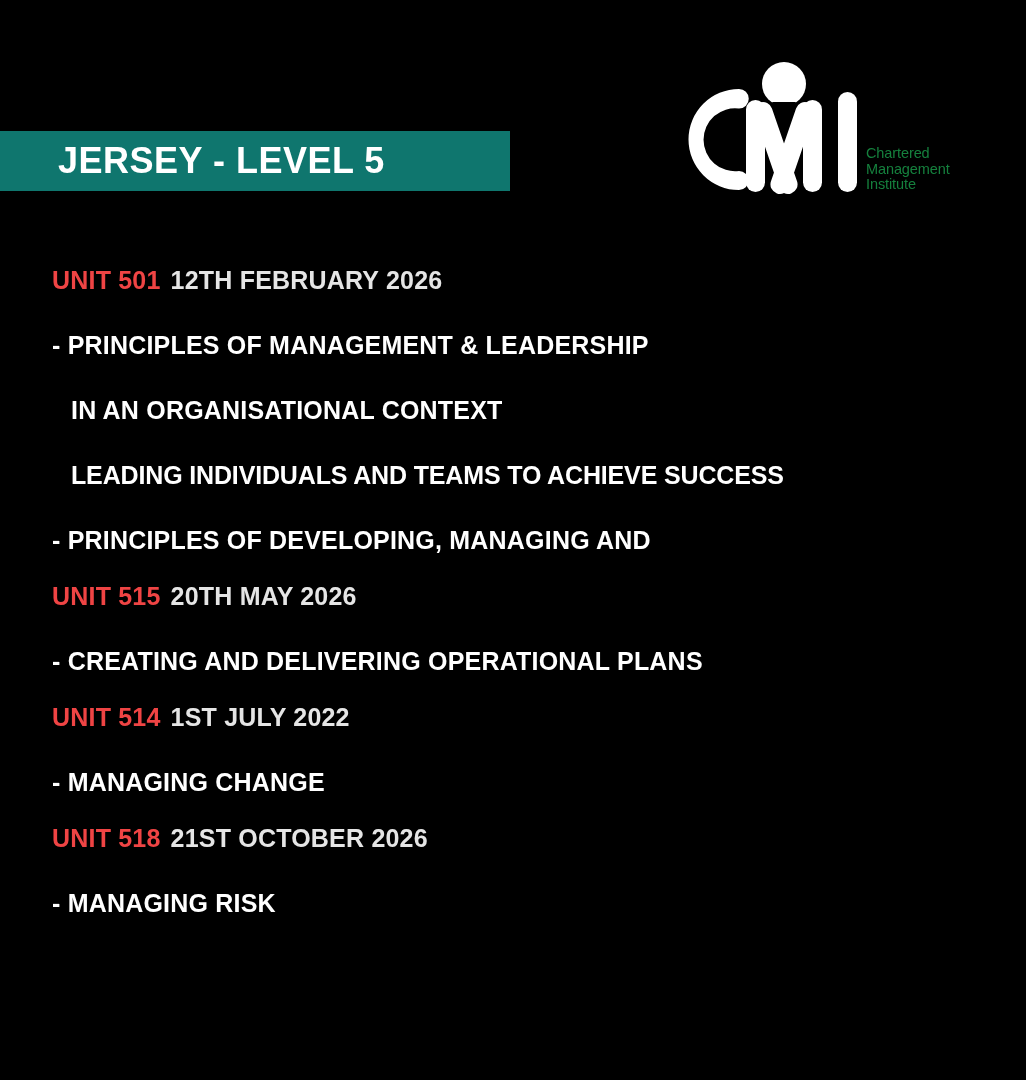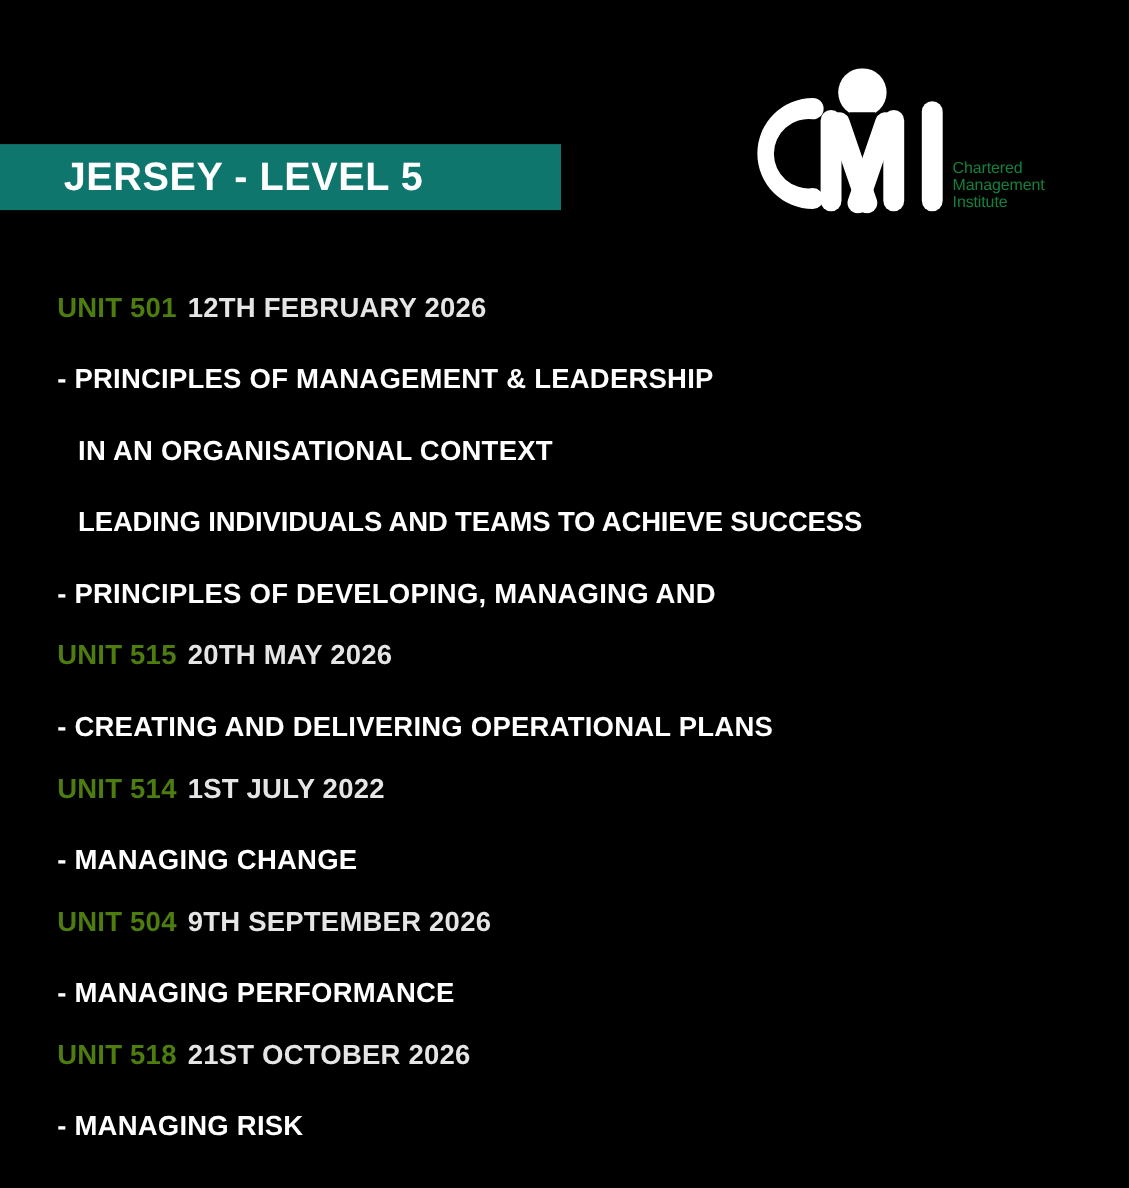--- a/index.html
+++ b/index.html
@@ -83,21 +83,21 @@
     margin-bottom: 0;
   }
   .unit-header {
     font-size: 25px;
     font-weight: bold;
     line-height: 45px;
     letter-spacing: 0.2px;
     white-space: nowrap;
   }
   .unit-code {
-    color: #4d7c0f;
+    color: #ef4444;
   }
   .unit-date {
     color: #e5e5e5;
     margin-left: 10px;
   }
   .unit-title-line {
     color: #ffffff;
     font-size: 25px;
     font-weight: bold;
     line-height: 45px;
@@ -172,26 +172,20 @@
       <div class="unit-title-line">- CREATING AND DELIVERING OPERATIONAL PLANS</div>
     </div>
 
     <div class="unit-group">
       <div class="unit-header">
         <span class="unit-code">UNIT 514</span><span class="unit-date">1ST JULY 2022</span>
       </div>
       <div class="unit-title-line">- MANAGING CHANGE</div>
     </div>
 
-    <div class="unit-group">
-      <div class="unit-header">
-        <span class="unit-code">UNIT 504</span><span class="unit-date">9TH SEPTEMBER 2026</span>
-      </div>
-      <div class="unit-title-line">- MANAGING PERFORMANCE</div>
-    </div>
 
     <div class="unit-group">
       <div class="unit-header">
         <span class="unit-code">UNIT 518</span><span class="unit-date">21ST OCTOBER 2026</span>
       </div>
       <div class="unit-title-line">- MANAGING RISK</div>
     </div>
 
 
   </div>

